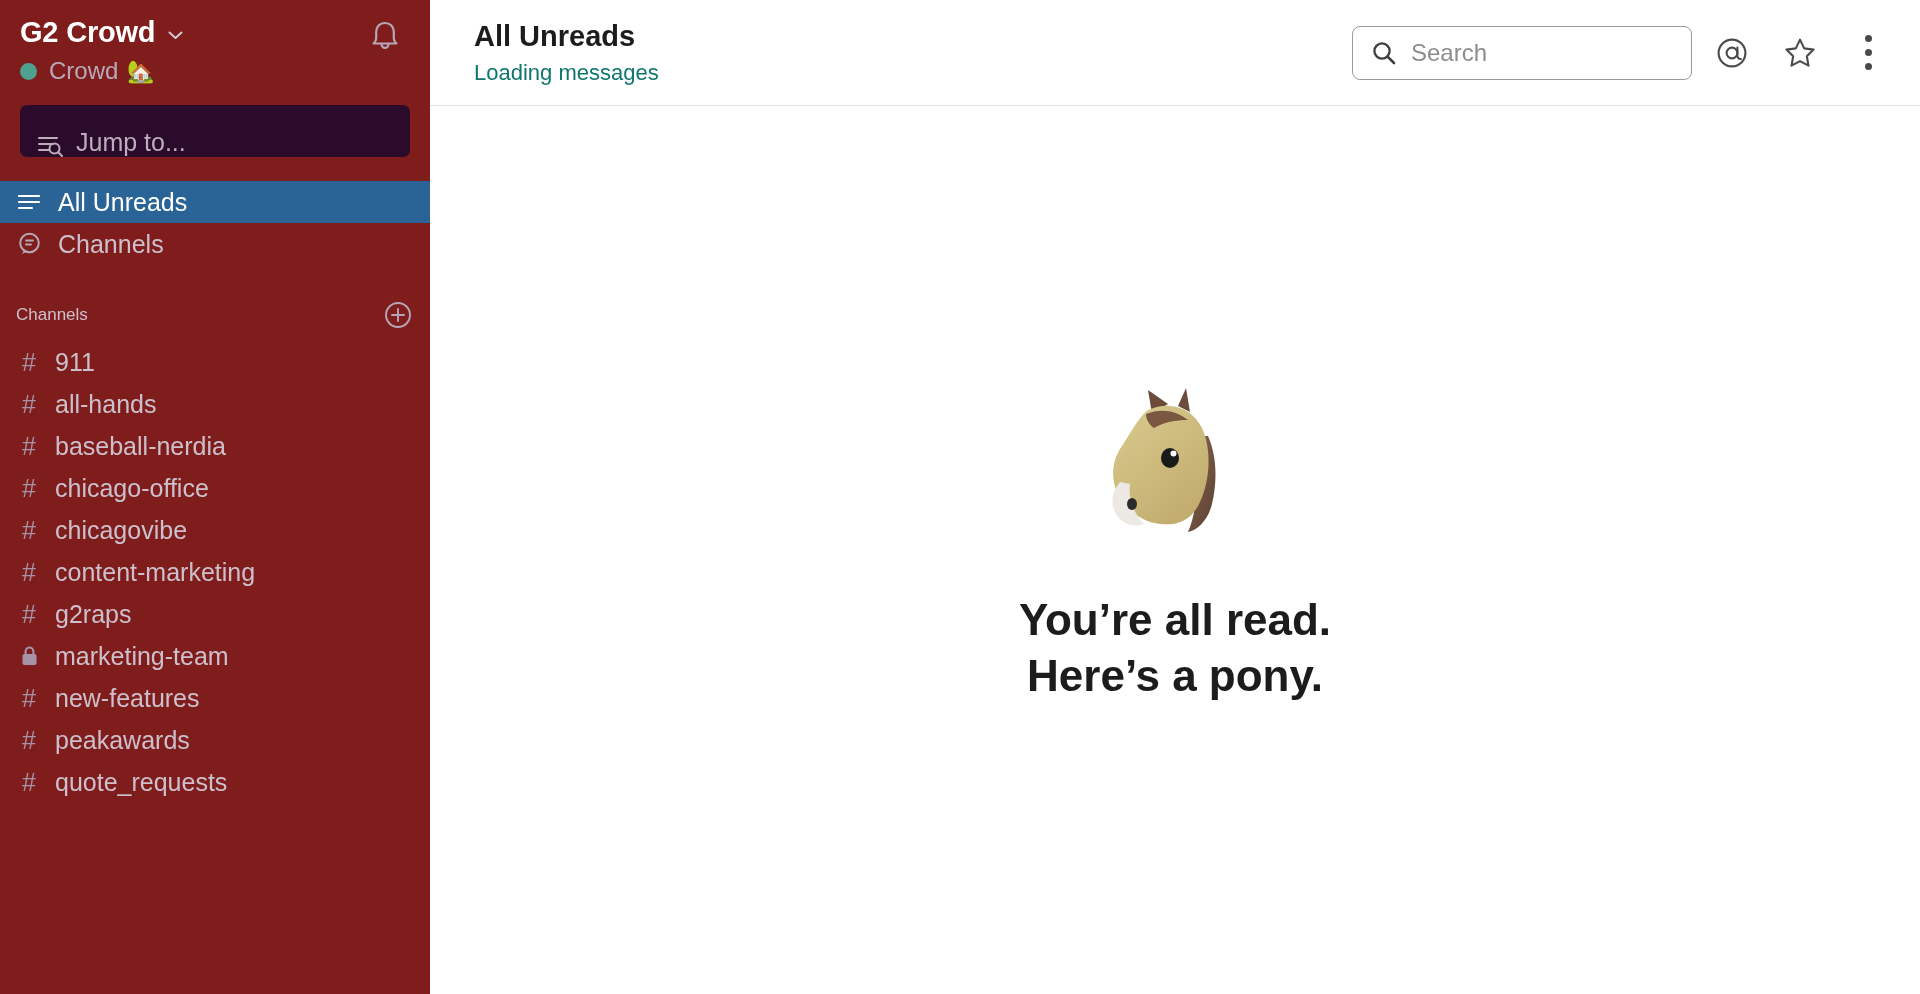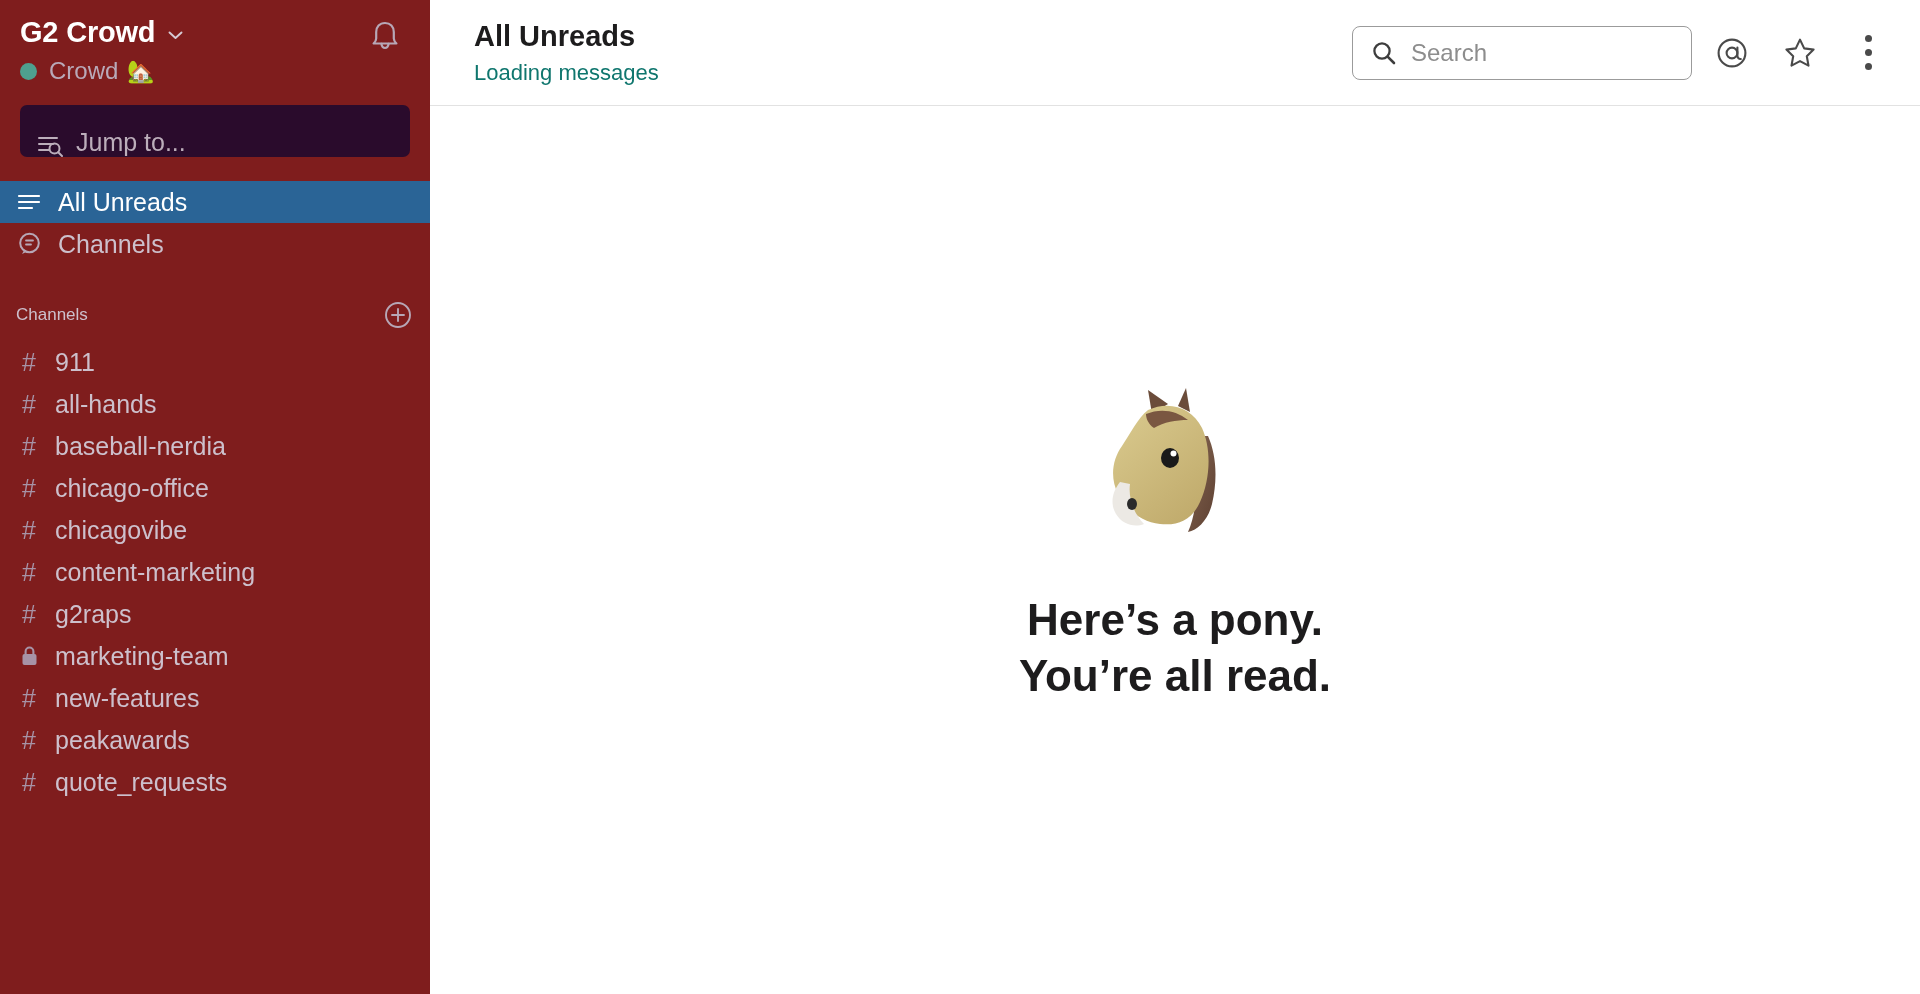--- a/index.html
+++ b/index.html
@@ -325,18 +325,18 @@
         <path d="M88 30 L96 12 L100 36 Z" fill="#6b4c3a"></path>
         <path d="M118 60 c8 18 10 42 4 68 c-4 16 -14 26 -24 28 c8 -18 10 -42 6 -64 c-3 -16 -8 -26 -14 -32 Z" fill="url(#mane)"></path>
         <path d="M58 34 c22 -10 44 -2 54 18 c10 22 8 52 -2 74 c-8 18 -22 24 -40 22 c-18 -2 -34 -14 -42 -30 c-8 -16 -6 -34 4 -48 c8 -12 16 -28 26 -36 Z" fill="url(#face)"></path>
         <path d="M30 106 c-8 10 -10 22 -4 32 c6 10 18 14 28 10 c-10 -10 -16 -26 -14 -40 Z" fill="#ece9e4"></path>
         <ellipse cx="42" cy="128" rx="5" ry="6" fill="#2b2b2b"></ellipse>
         <ellipse cx="80" cy="82" rx="9" ry="10" fill="#1a1a1a"></ellipse>
         <circle cx="83.5" cy="77.5" r="3" fill="#ffffff"></circle>
         <path d="M56 38 c14 -6 30 -4 42 6 c-12 0 -24 2 -34 8 c-6 -4 -8 -10 -8 -14 Z" fill="#7a5741"></path>
       </svg>
       <div class="empty-lines">
+        <div>You’re all read.</div>
         <div>Here’s a pony.</div>
-        <div>You’re all read.</div>
       </div>
     </div>
   </div>
 </div>
 
 </body></html>

